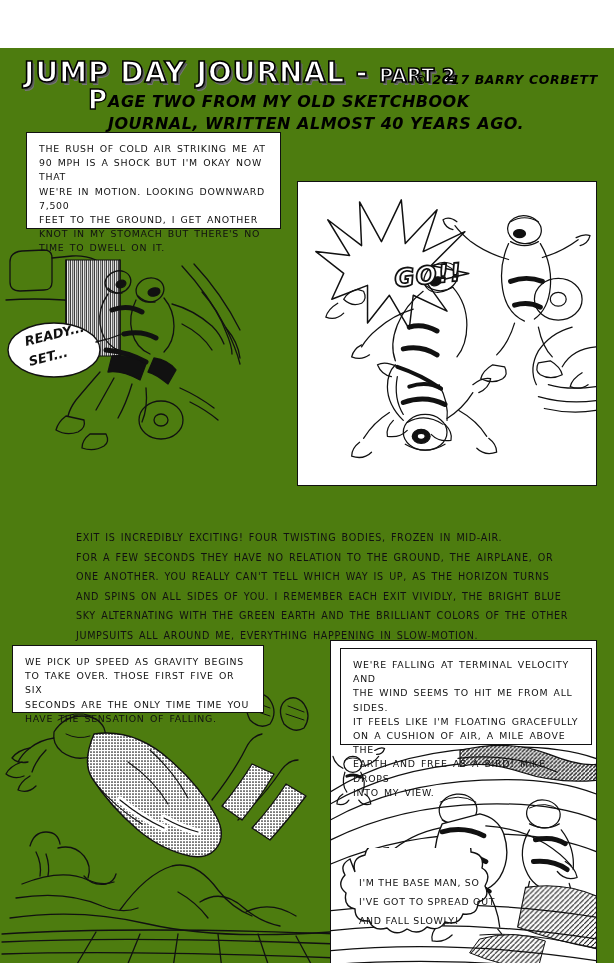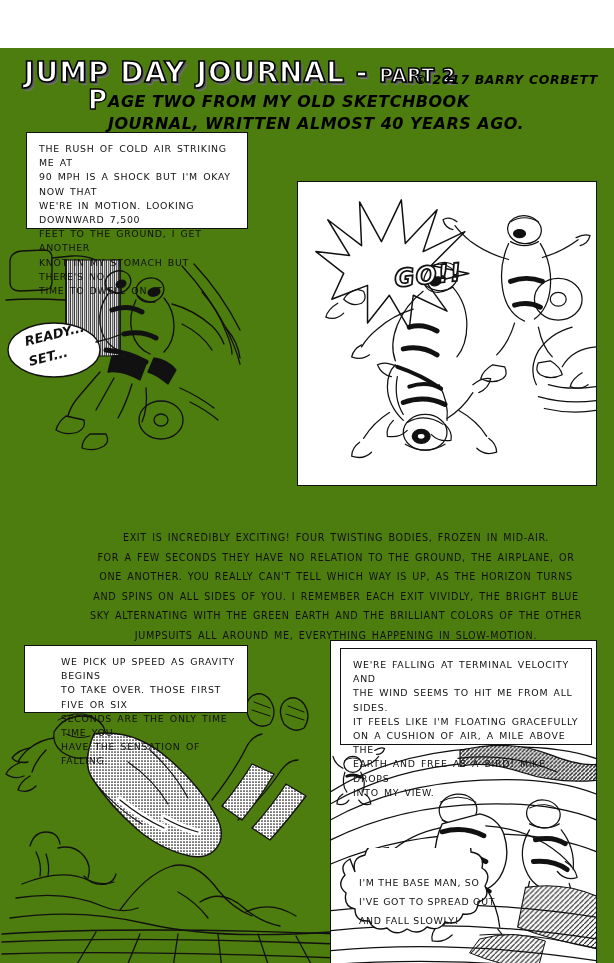--- a/index.html
+++ b/index.html
@@ -108,21 +108,20 @@
   }
   .caption-box .comic-text {
     padding: 9px 10px 7px 12px;
     display: block;
   }
 
   
   .narration {
     position: absolute;
     z-index: 4;
-    text-align: center;
   }
   .narration .comic-text {
     font-size: 9.6px;
     line-height: 15.6px;
     letter-spacing: 0.66px;
   }
 
   
   .panel {
     position: absolute;
@@ -271,21 +270,21 @@
         <text x="26" y="128" font-size="13" transform="rotate(-14 26 128)">SET...</text>
       </g>
     </svg>
   </div>
 
   <div style="position:absolute;left:18px;top:288px;width:96px;height:44px;z-index:7;opacity:0;">
     <span>READY...</span>
     <span>SET...</span>
   </div>
 
-  <div class="caption-box" style="left:26px; top:84px; width:222px; height:97px;">
+  <div class="caption-box" style="left:26px; top:84px; width:255px; height:97px;">
     <span class="comic-text">THE RUSH OF COLD AIR STRIKING ME AT
 90 MPH IS A SHOCK BUT I'M OKAY NOW THAT
 WE'RE IN MOTION. LOOKING DOWNWARD 7,500
 FEET TO THE GROUND, I GET ANOTHER
 KNOT IN MY STOMACH BUT THERE'S NO
 TIME TO DWELL ON IT.</span>
   </div>
 
   <div class="panel" style="left:297px; top:133px; width:300px; height:305px;">
     <svg class="art" viewBox="0 0 300 305" xmlns="http://www.w3.org/2000/svg">
@@ -441,21 +440,21 @@
         <path d="M96 244 L64 298"></path>
         <path d="M140 246 L118 300"></path>
         <path d="M178 246 L170 300"></path>
         <path d="M218 246 L224 300"></path>
         <path d="M258 246 L276 300"></path>
         <path d="M296 248 L324 300"></path>
       </g>
     </svg>
   </div>
 
-  <div class="caption-box" style="left:24px; top:597px; width:224px; height:68px;padding-left:24px;">
+  <div class="caption-box" style="left:12px; top:597px; width:252px; height:68px;">
     <span class="comic-text">WE PICK UP SPEED AS GRAVITY BEGINS
 TO TAKE OVER. THOSE FIRST FIVE OR SIX
 SECONDS ARE THE ONLY TIME TIME YOU
 HAVE THE SENSATION OF FALLING.</span>
   </div>
 
   <div class="panel" style="left:330px; top:592px; width:267px; height:333px;">
     <svg class="art" viewBox="0 0 267 333" xmlns="http://www.w3.org/2000/svg">
       <defs>
         <pattern id="hatch4" width="5" height="5" patternUnits="userSpaceOnUse">

